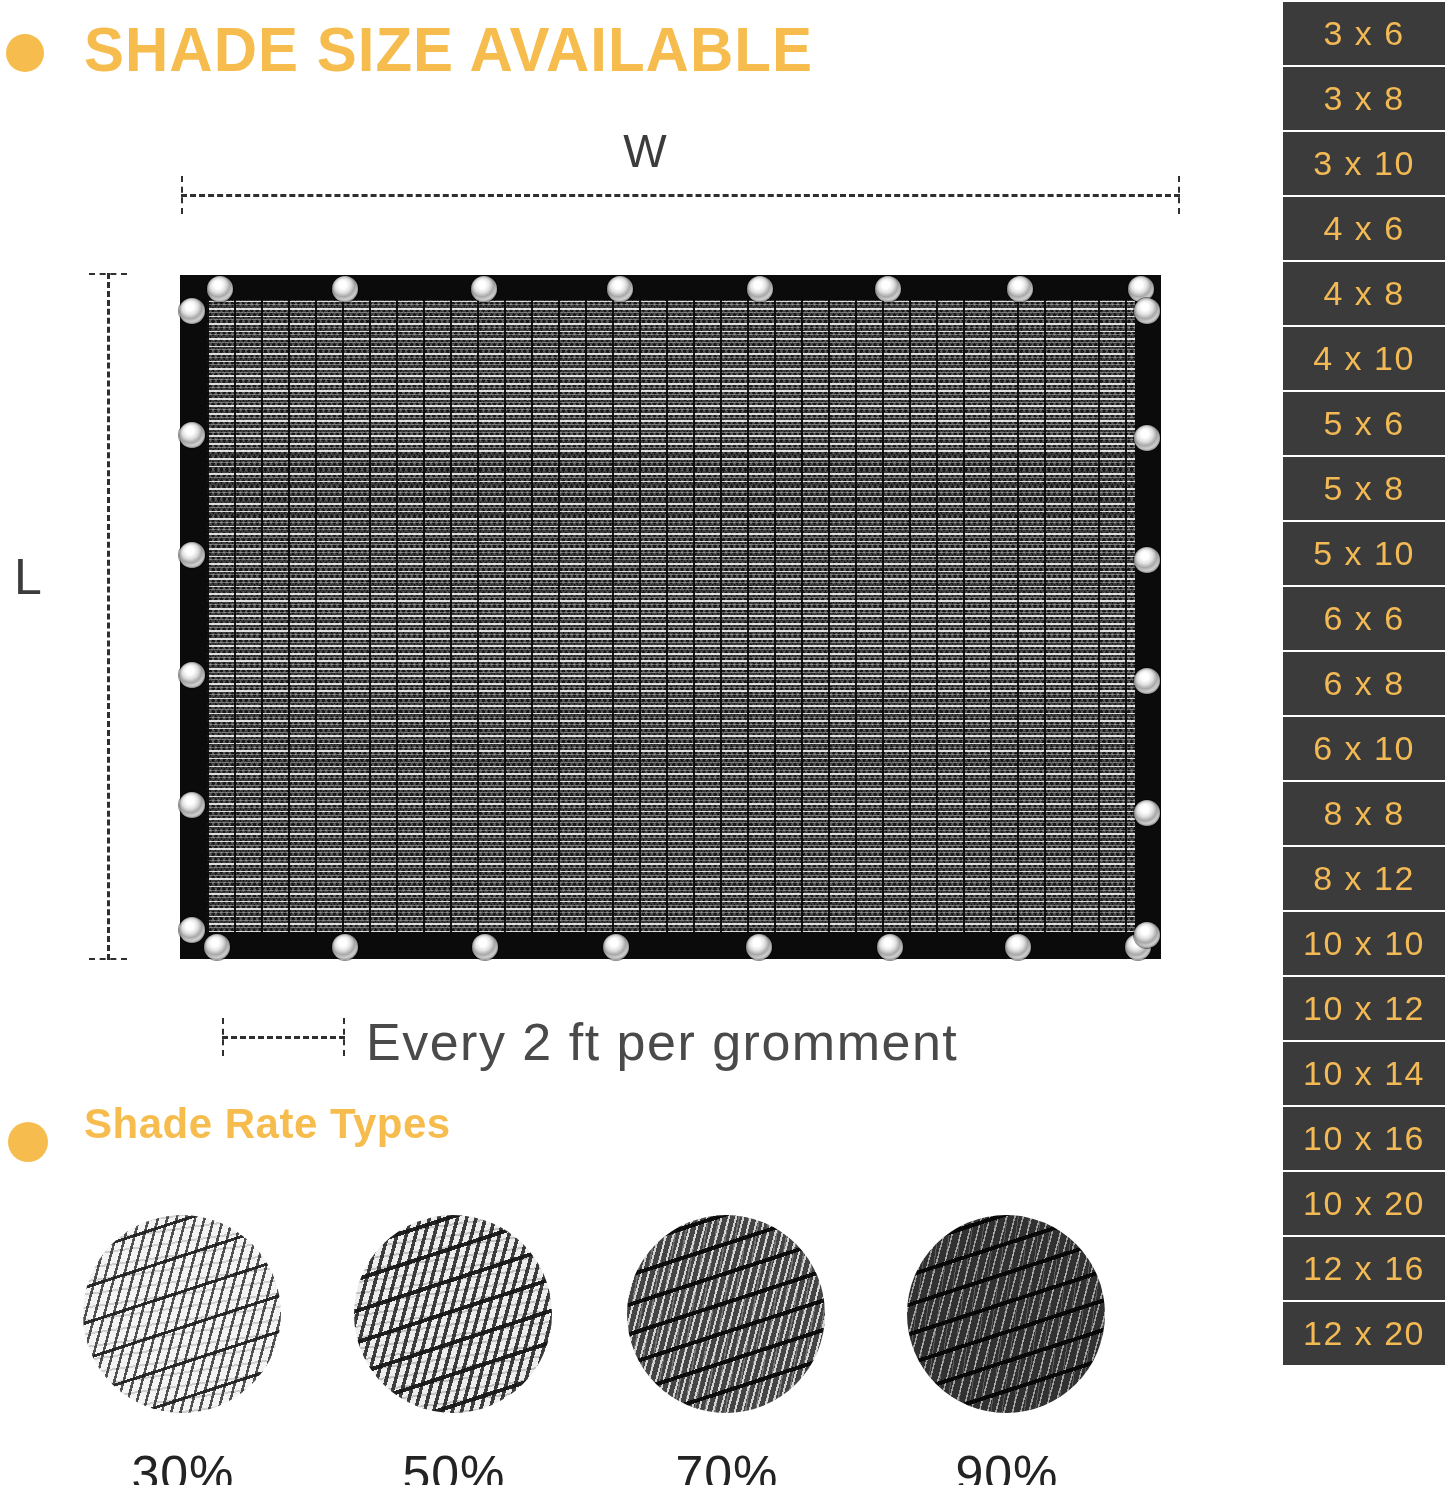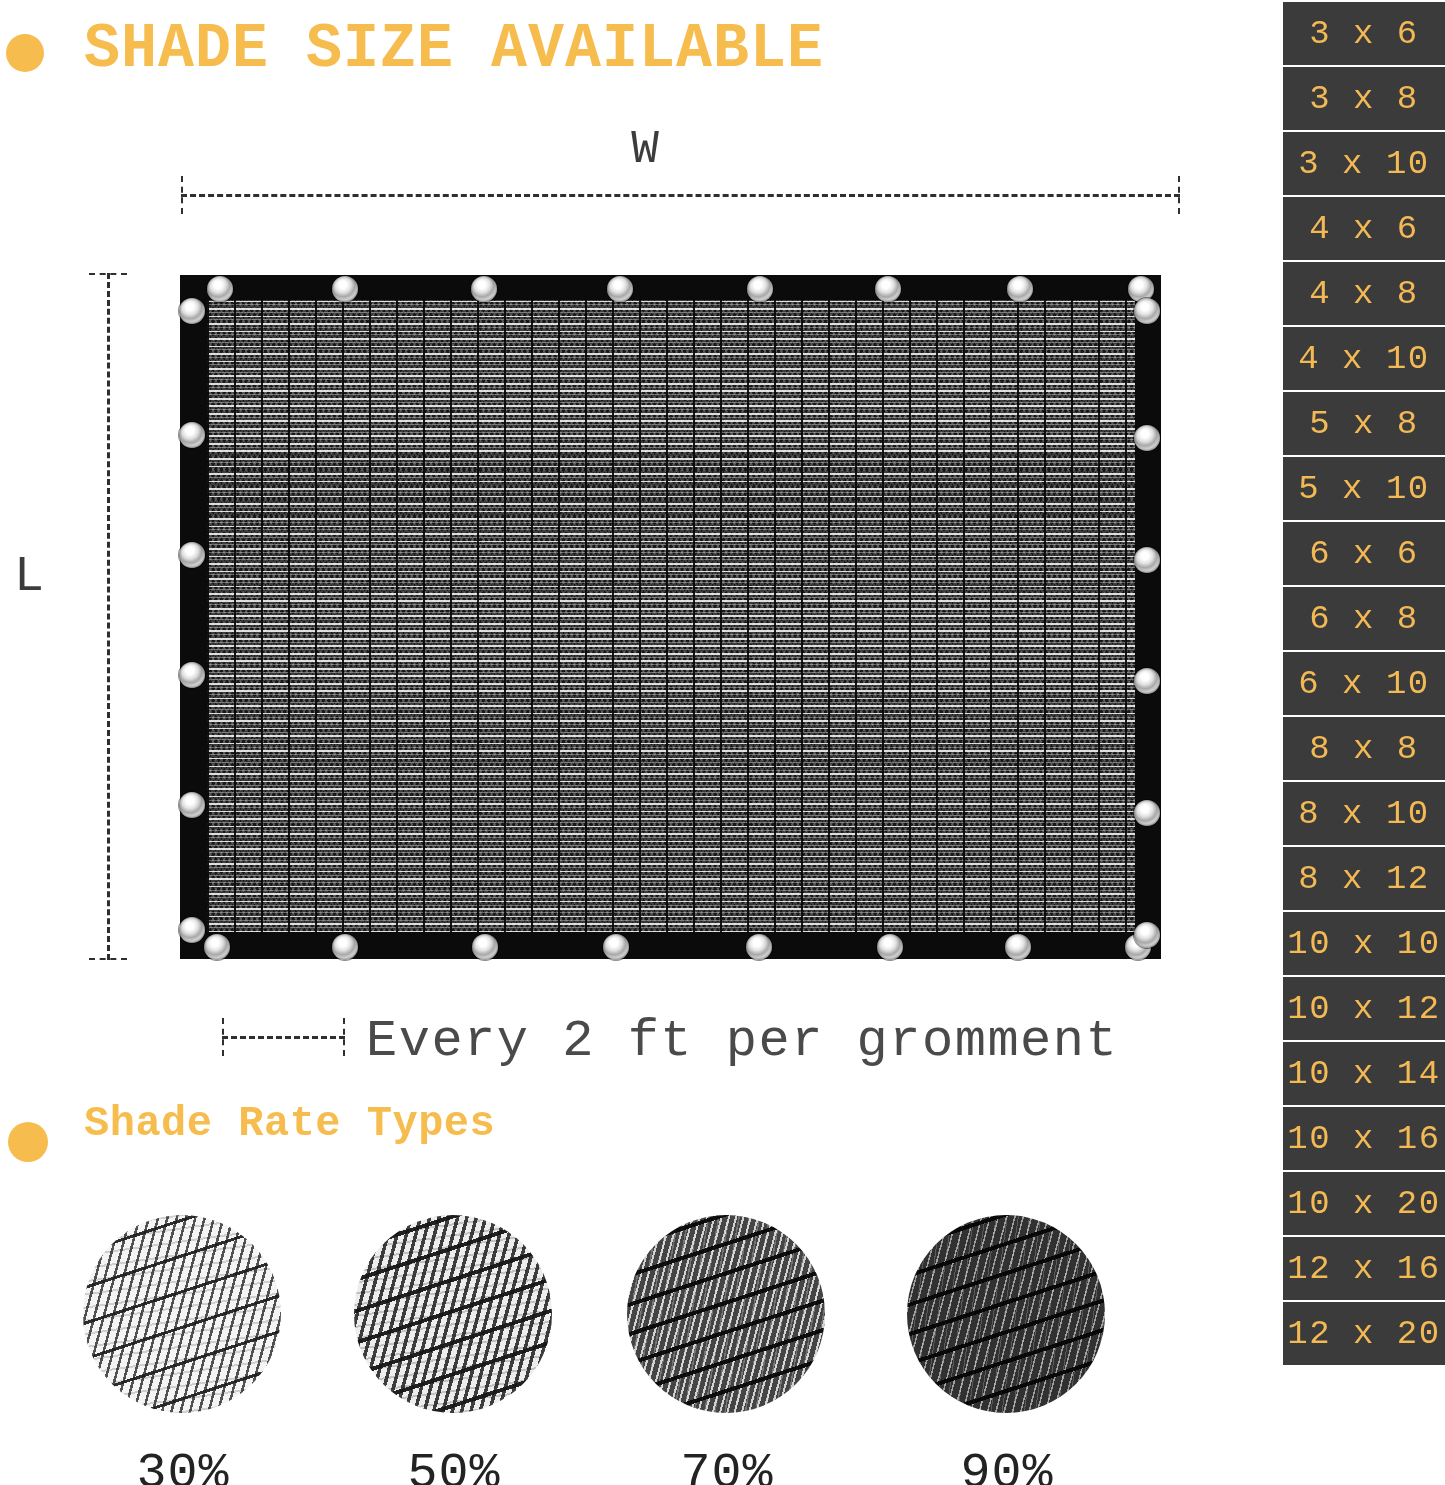--- a/index.html
+++ b/index.html
@@ -5,21 +5,21 @@
   :root{
     --accent:#F6BC4E;
     --box-bg:#3B3B3B;
     --box-text:#F2B955;
     --dim:#2F2F2F;
     --note:#4A4A4A;
   }
   html,body{margin:0;padding:0;background:#fff;}
   .canvas{
     position:relative;width:1445px;height:1485px;background:#ffffff;overflow:hidden;
-    font-family:Liberation Mono, monospace;
+    font-family:Liberation Sans, sans-serif;
   }
   
   .bullet{position:absolute;border-radius:50%;background:var(--accent);}
   .bullet.b1{left:6px;top:34px;width:38px;height:38px;}
   .bullet.b2{left:8px;top:1122px;width:40px;height:40px;}
   .sec-title{position:absolute;color:var(--accent);font-weight:800;white-space:nowrap;}
   .sec-title.t1{left:84px;top:14px;font-size:60px;letter-spacing:1px;transform:scaleY(1.04);transform-origin:top left;}
   .sec-title.t2{left:84px;top:1100px;font-size:42px;letter-spacing:0.5px;}
   
   .dim-label{position:absolute;color:#3C3C3C;white-space:nowrap;}
@@ -168,27 +168,27 @@
     <div class="rate-label">90%</div>
   </div>
 
   <div class="size-list" id="size-list">
       <div class="size-box">3 x 6</div>
       <div class="size-box">3 x 8</div>
       <div class="size-box">3 x 10</div>
       <div class="size-box">4 x 6</div>
       <div class="size-box">4 x 8</div>
       <div class="size-box">4 x 10</div>
+      <div class="size-box">5 x 6</div>
       <div class="size-box">5 x 8</div>
       <div class="size-box">5 x 10</div>
       <div class="size-box">6 x 6</div>
       <div class="size-box">6 x 8</div>
       <div class="size-box">6 x 10</div>
       <div class="size-box">8 x 8</div>
-      <div class="size-box">8 x 10</div>
       <div class="size-box">8 x 12</div>
       <div class="size-box">10 x 10</div>
       <div class="size-box">10 x 12</div>
       <div class="size-box">10 x 14</div>
       <div class="size-box">10 x 16</div>
       <div class="size-box">10 x 20</div>
       <div class="size-box">12 x 16</div>
       <div class="size-box">12 x 20</div>
     </div>
 

